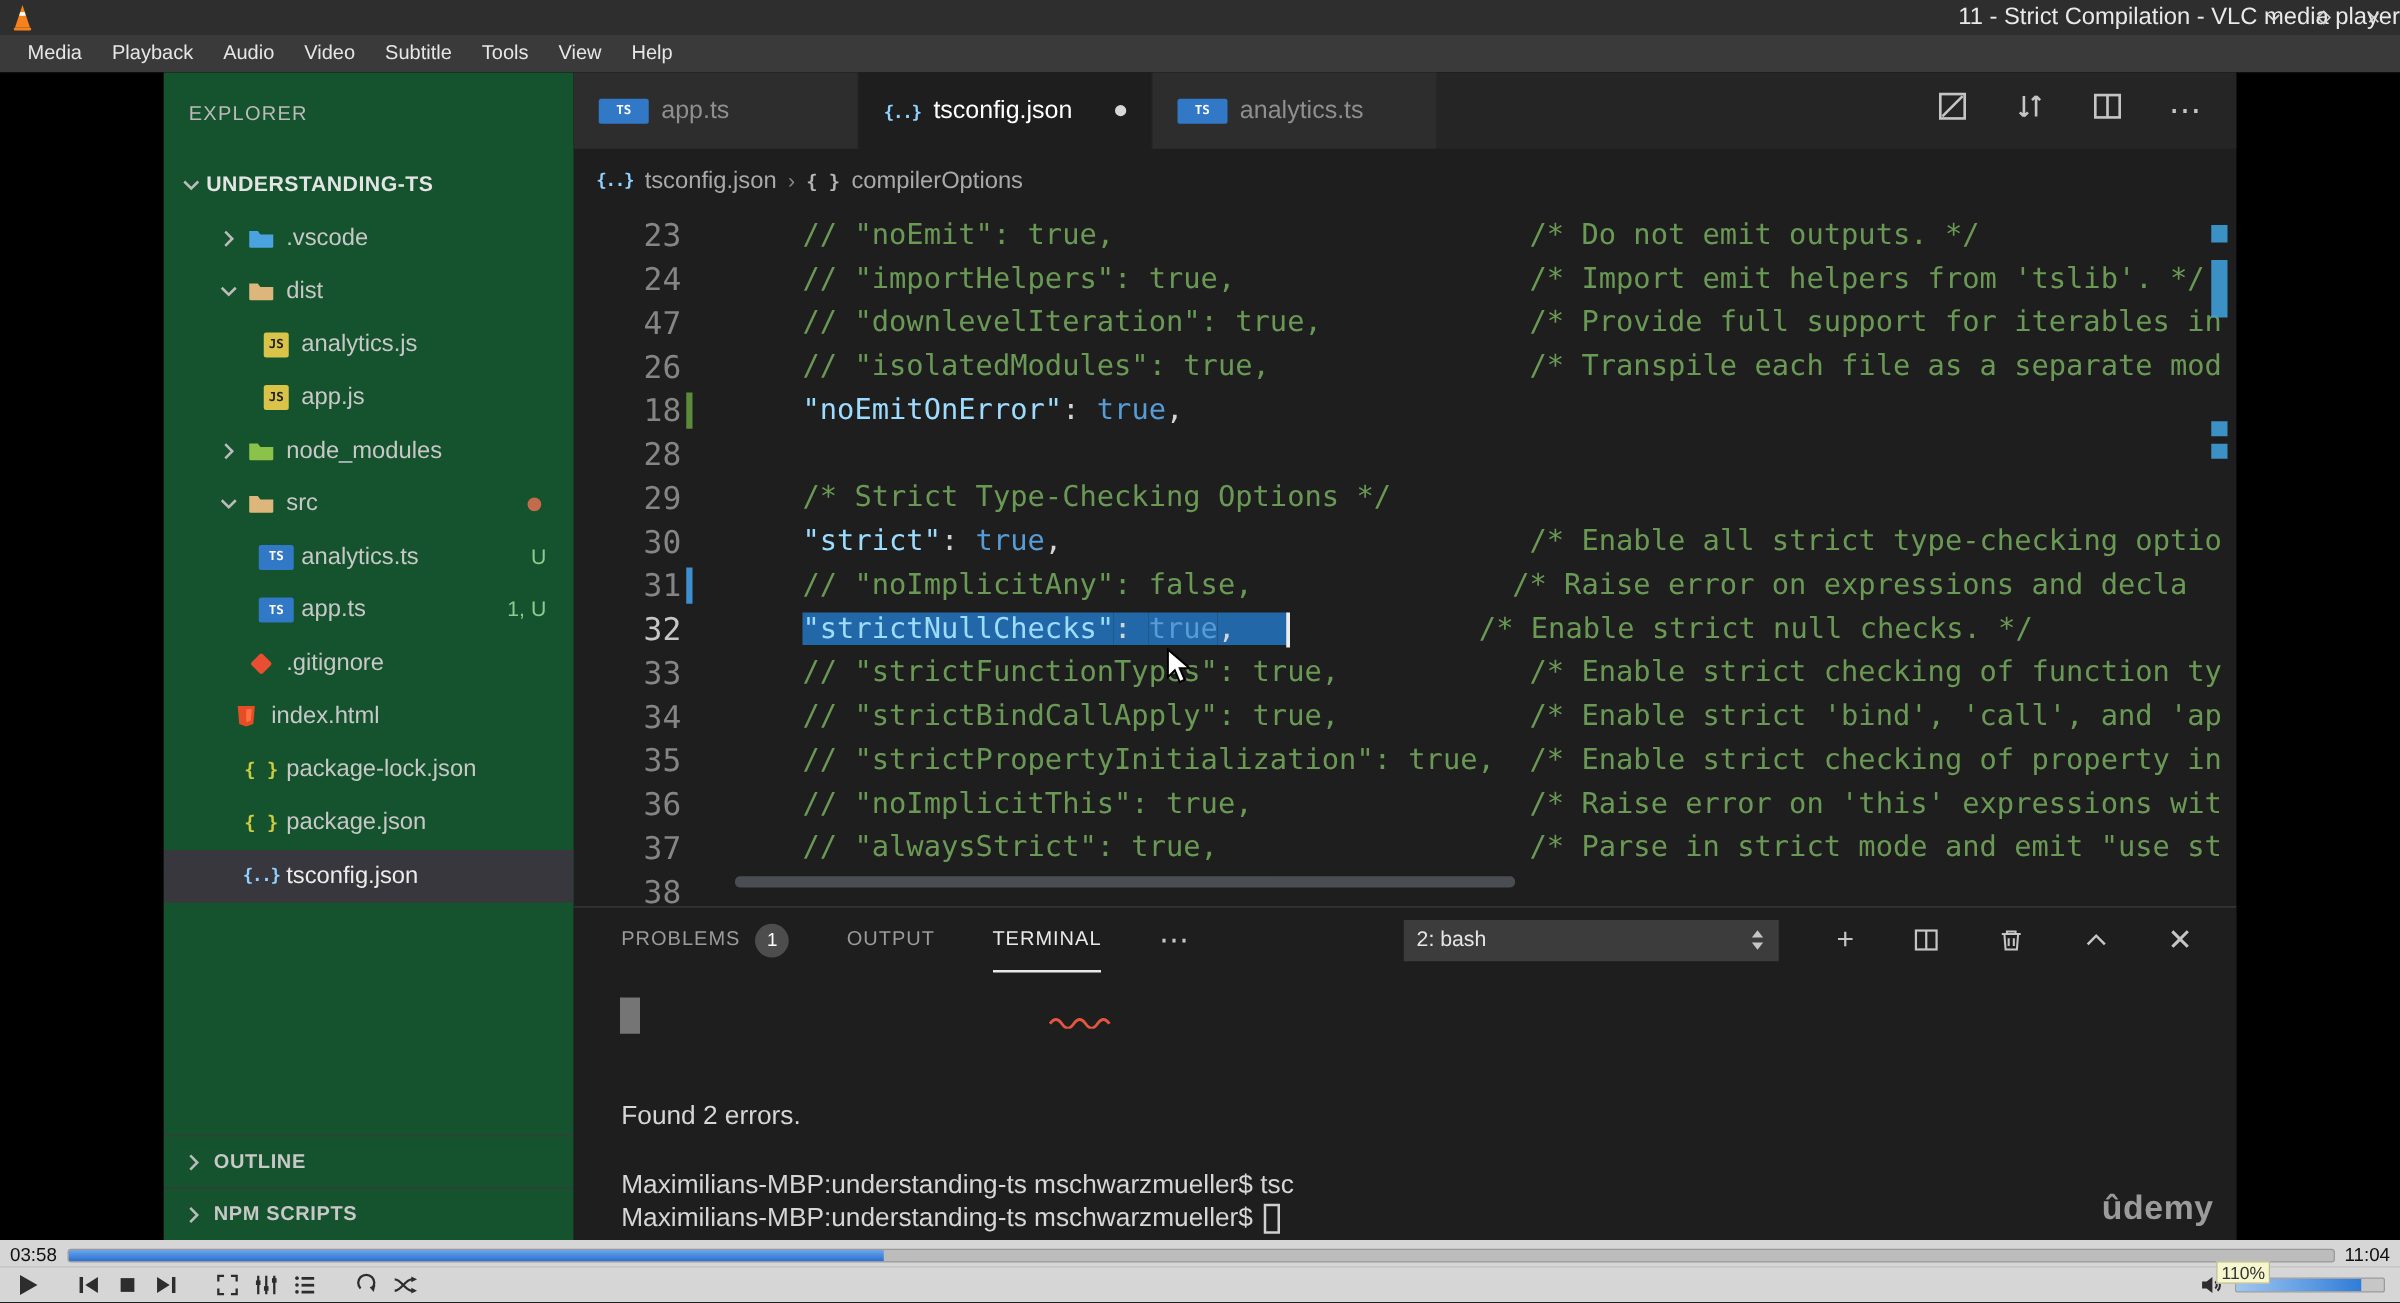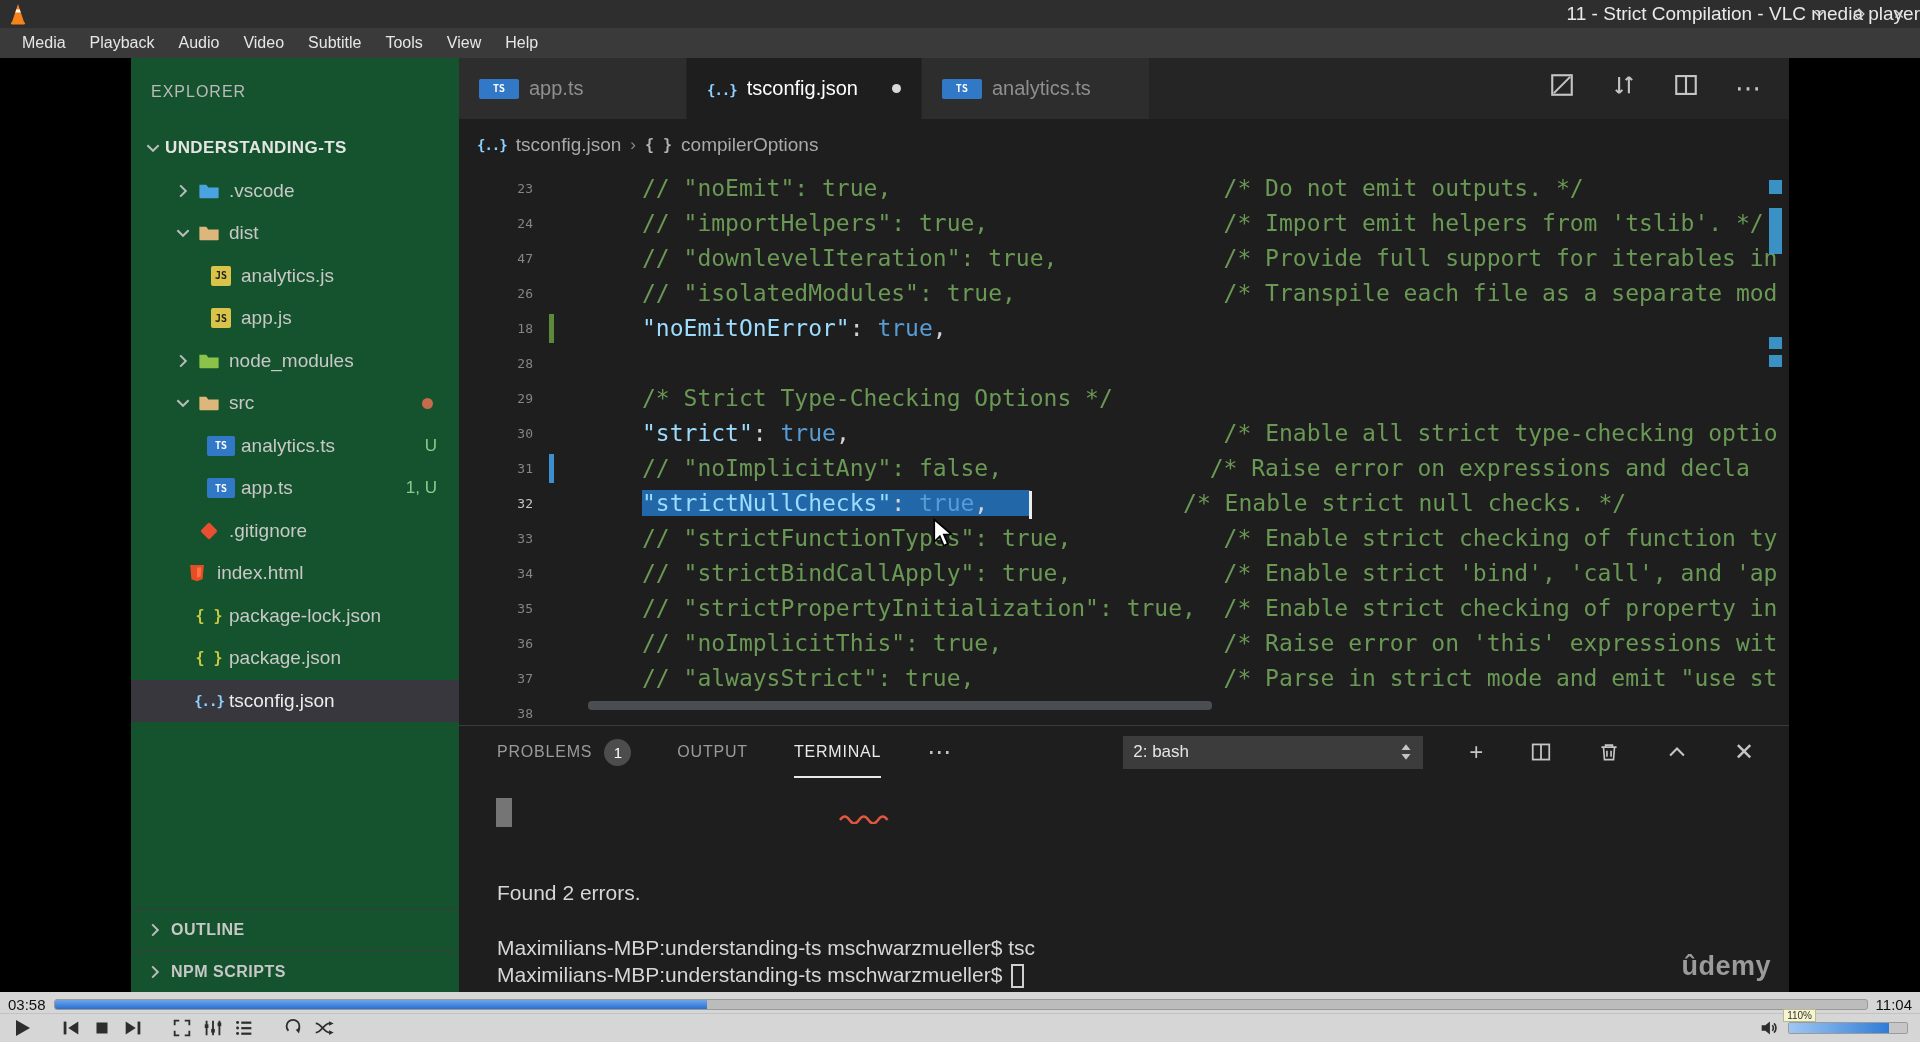--- a/index.html
+++ b/index.html
@@ -42,21 +42,21 @@
   .tabbar{position:absolute;top:0;left:0;right:0;height:61px;background:#252526;display:flex}
   .tab{display:flex;align-items:center;padding:0 20px;background:#2d2d2d;color:#8f8f8f;font-size:20px;border-right:1px solid #252526;gap:10px;min-width:228px}
   .tab.active{background:#1e1e1e;color:#fff}
   .tab .dirty{width:9px;height:9px;border-radius:50%;background:#d8d8d8;margin-left:24px}
   .tab-actions{position:absolute;right:0;top:0;height:61px;display:flex;align-items:center;gap:36px;padding-right:28px;color:#c5c5c5;font-size:26px}
   .breadcrumb{position:absolute;top:61px;left:0;right:0;height:52px;display:flex;align-items:center;padding-left:18px;color:#a9a9a9;font-size:19px;gap:9px}
   .breadcrumb .bsep{color:#8a8a8a;font-size:17px}
 
   .code{position:absolute;top:113px;left:0;right:0;height:560px;font-family:"DejaVu Sans Mono",monospace;font-size:23px;overflow:hidden}
   .cl{height:35px;position:relative;white-space:pre}
-  .cl .ln{position:absolute;left:0;width:74px;text-align:right;color:#858585;font-size:13px;line-height:35px}
+  .cl .ln{position:absolute;left:12px;width:74px;text-align:right;color:#858585;font-size:25px;line-height:35px}
   .cl .ln.bright{color:#c6c6c6}
   .cl .deco{position:absolute;left:90px;top:3px;width:5px;height:29px}
   .cl .deco.green{background:#5a8a3a}
   .cl .deco.blue{background:#3e8fd0}
   .cl .txt{position:absolute;left:183px;line-height:35px;white-space:pre}
   .seg.cmt{color:#6a9955}.seg.key{color:#9cdcfe}.seg.val{color:#569cd6}.seg.pun{color:#d4d4d4}
   .seg.selbg{background:#2268a8}
   .cursor{display:inline-block;width:3px;height:28px;background:#ededed;vertical-align:middle;margin:0 -1px}
   .hscroll{position:absolute;left:129px;top:643px;width:624px;height:9px;background:#52565a;border-radius:4px;opacity:.85}
   .ruler{position:absolute;right:0;top:0;width:29px;height:667px}
@@ -81,21 +81,21 @@
   
   .seek{position:absolute;top:992px;left:0;right:0;height:21px;background:#d6d6d6;display:flex;align-items:center;gap:8px;padding:12px 8px;font-size:15px;color:#111}
   .track{flex:1;height:11px;background:#bcbcbc;border:1px solid #999;border-radius:3px;position:relative;overflow:hidden}
   .fill{position:absolute;left:0;top:0;bottom:0;background:linear-gradient(#6ba6ec,#2a6fd0)}
   .ctrl{position:absolute;top:1013px;left:0;right:0;height:29px;background:#d6d6d6;border-top:1px solid #c2c2c2;display:flex;align-items:center;padding:0 8px;gap:4px}
   .cbtn{width:27px;height:27px;display:flex;align-items:center;justify-content:center;border-radius:3px}
   .cgap{width:14px}
   .vol-wrap{margin-left:auto;display:flex;align-items:center;gap:6px;position:relative;padding-right:4px}
   .vol-track{width:120px;height:12px;background:#c6c6c6;border:1px solid #9b9b9b;border-radius:2px;position:relative;overflow:hidden}
   .vol-fill{position:absolute;left:0;top:0;bottom:0;background:linear-gradient(90deg,#9fc7f2,#2f7cd8)}
-  .vol-badge{position:absolute;right:96px;top:-6px;background:#f6f6cf;border:1px solid #b9b994;font-size:10px;padding:0 3px;color:#333;z-index:3}
+  .vol-badge{position:absolute;right:96px;top:-6px;background:#f6f6cf;border:1px solid #b9b994;font-size:14px;padding:0 3px;color:#333;z-index:3}
 
   .mouse{position:absolute;left:930px;top:518px;z-index:9}
 </style>
 </head>
 <body>
 
 <div id="root">
 
   <div class="titlebar">
     <span class="cone">

